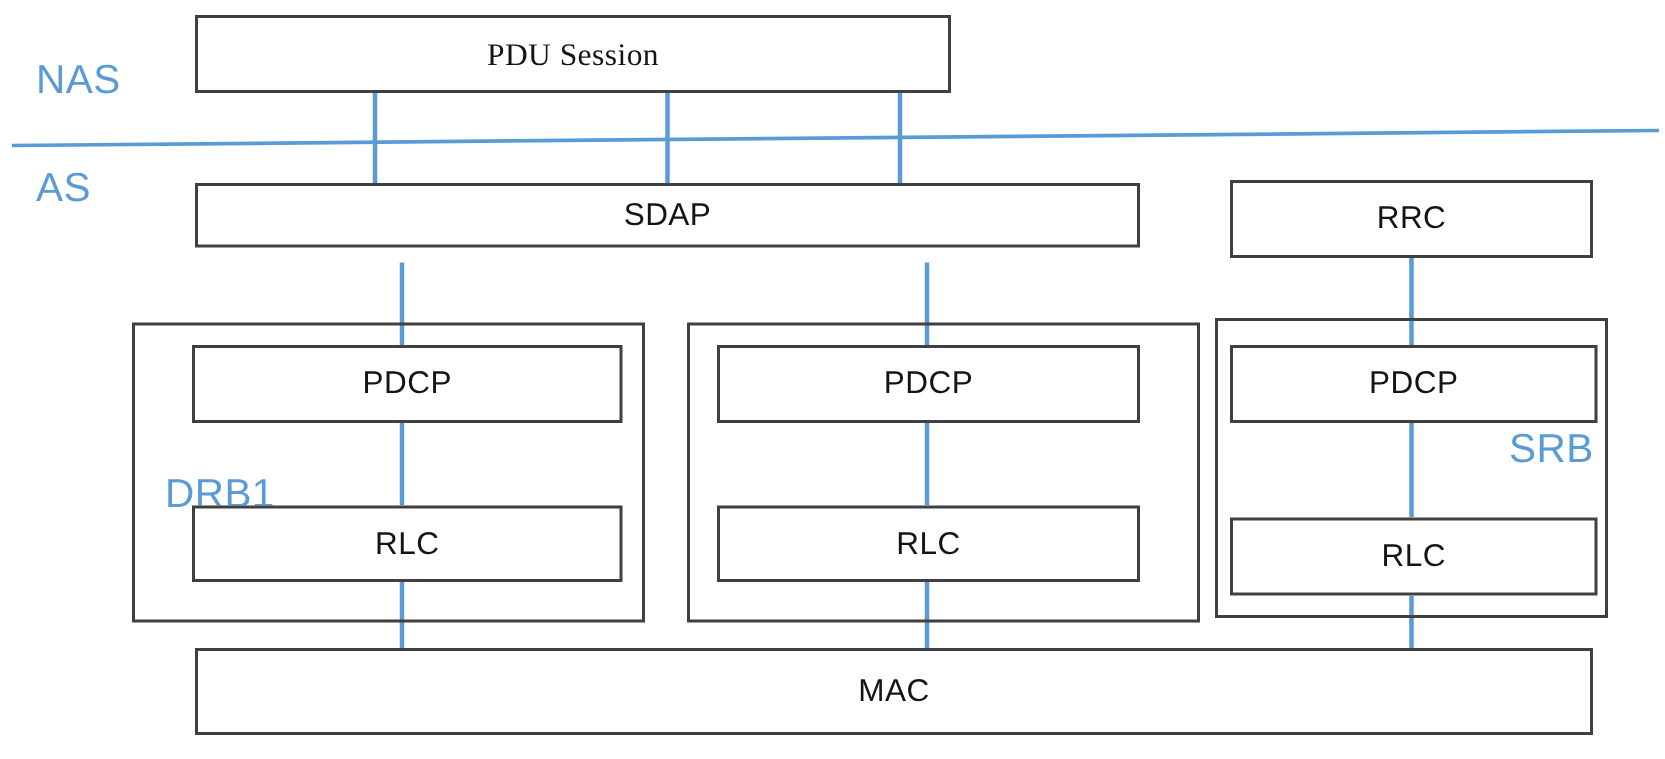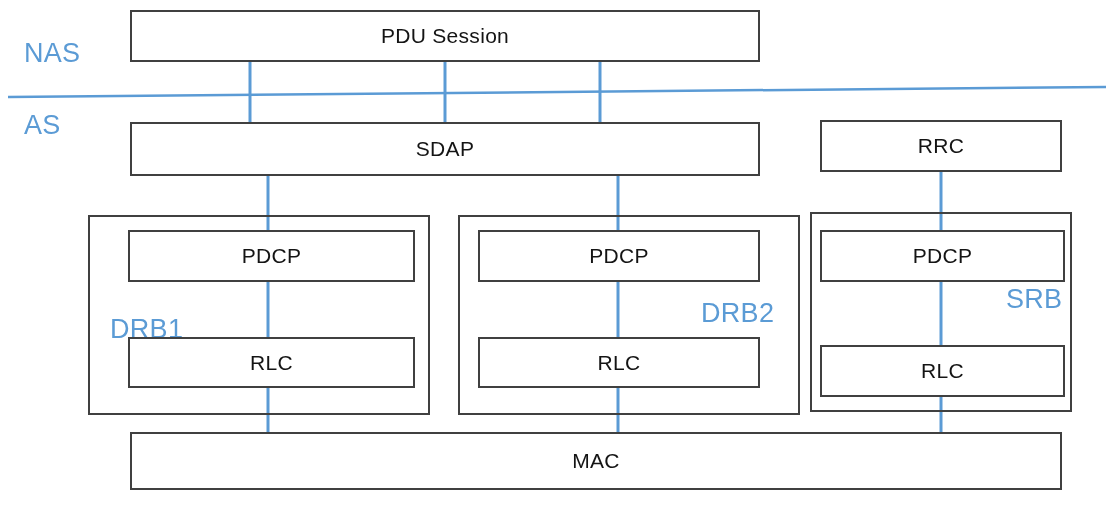--- a/index.html
+++ b/index.html
@@ -41,22 +41,22 @@
   }
   .blue-label {
     position: absolute;
     color: #5B9BD5;
     font-size: 27px;
     letter-spacing: 0.3px;
     white-space: nowrap;
     text-align: center;
   }
   
-  .pdu     { left: 130px; top: 10px;  width: 630px; height: 52px; }
-  .sdap    { left: 130px; top: 122px; width: 630px; height: 54px; }
+  .pdu     { left: 130px; top: 10px;  width: 504px; height: 52px; font-family: Liberation Serif, serif; }
+  .sdap    { left: 130px; top: 122px; width: 630px; height: 43px; }
   .rrc     { left: 820px; top: 120px; width: 242px; height: 52px; }
   .mac     { left: 130px; top: 432px; width: 932px; height: 58px; }
 
   .drb1-outer { left: 88px;  top: 215px; width: 342px; height: 200px; }
   .drb1-pdcp  { left: 128px; top: 230px; width: 287px; height: 52px; }
   .drb1-rlc   { left: 128px; top: 337px; width: 287px; height: 51px; }
   .drb1-label { left: 110px; top: 314px; }
 
   .drb2-outer { left: 458px; top: 215px; width: 342px; height: 200px; }
   .drb2-pdcp  { left: 478px; top: 230px; width: 282px; height: 52px; }
@@ -104,21 +104,20 @@
   <div class="box sdap">SDAP</div>
   <div class="box rrc">RRC</div>
 
   <div class="group-box drb1-outer"></div>
   <div class="box drb1-pdcp">PDCP</div>
   <div class="blue-label drb1-label">DRB1</div>
   <div class="box drb1-rlc">RLC</div>
 
   <div class="group-box drb2-outer"></div>
   <div class="box drb2-pdcp">PDCP</div>
-  <div class="blue-label drb2-label">DRB2</div>
   <div class="box drb2-rlc">RLC</div>
 
   <div class="group-box srb-outer"></div>
   <div class="box srb-pdcp">PDCP</div>
   <div class="blue-label srb-label">SRB</div>
   <div class="box srb-rlc">RLC</div>
 
   <div class="box mac">MAC</div>
 
 </div>

